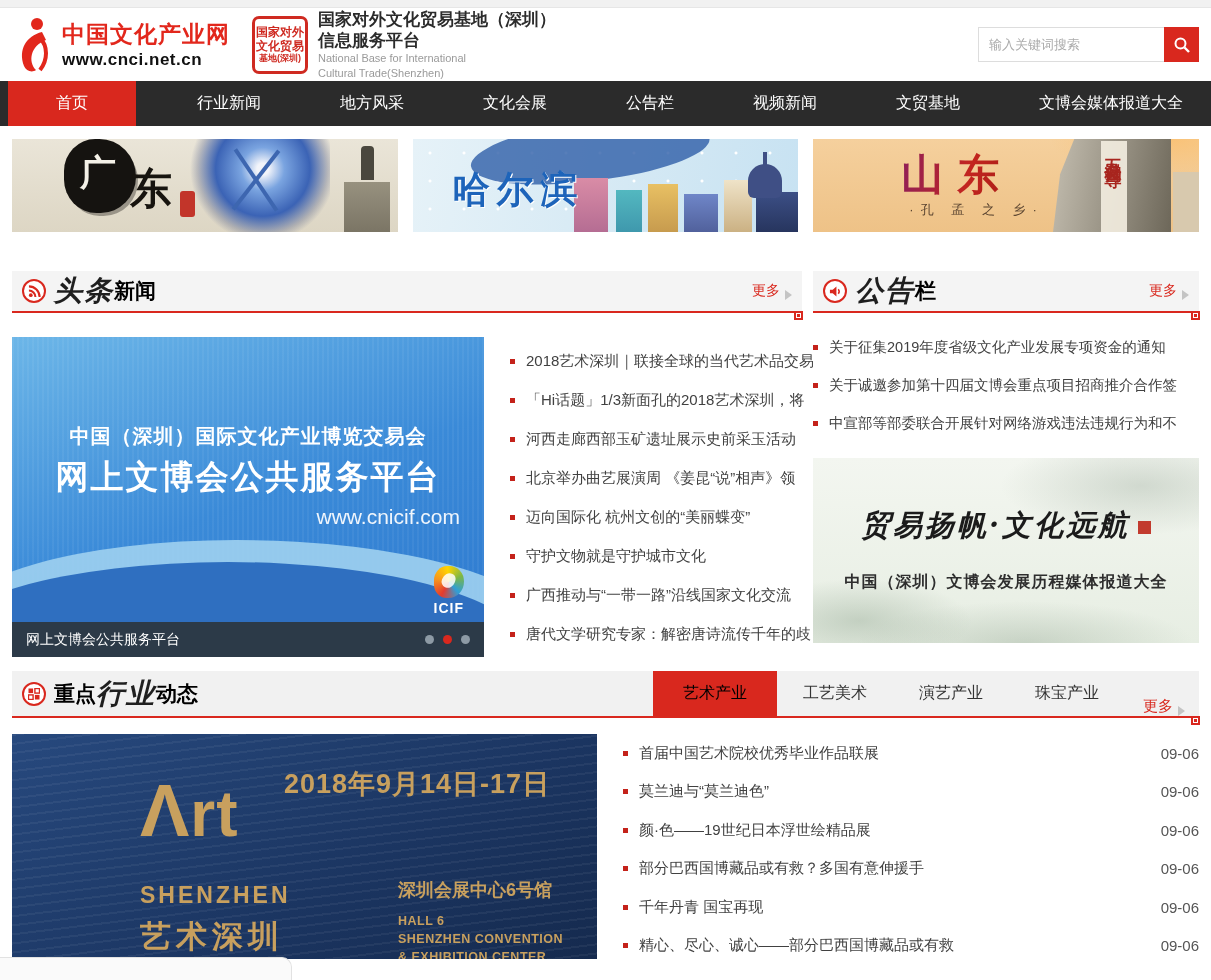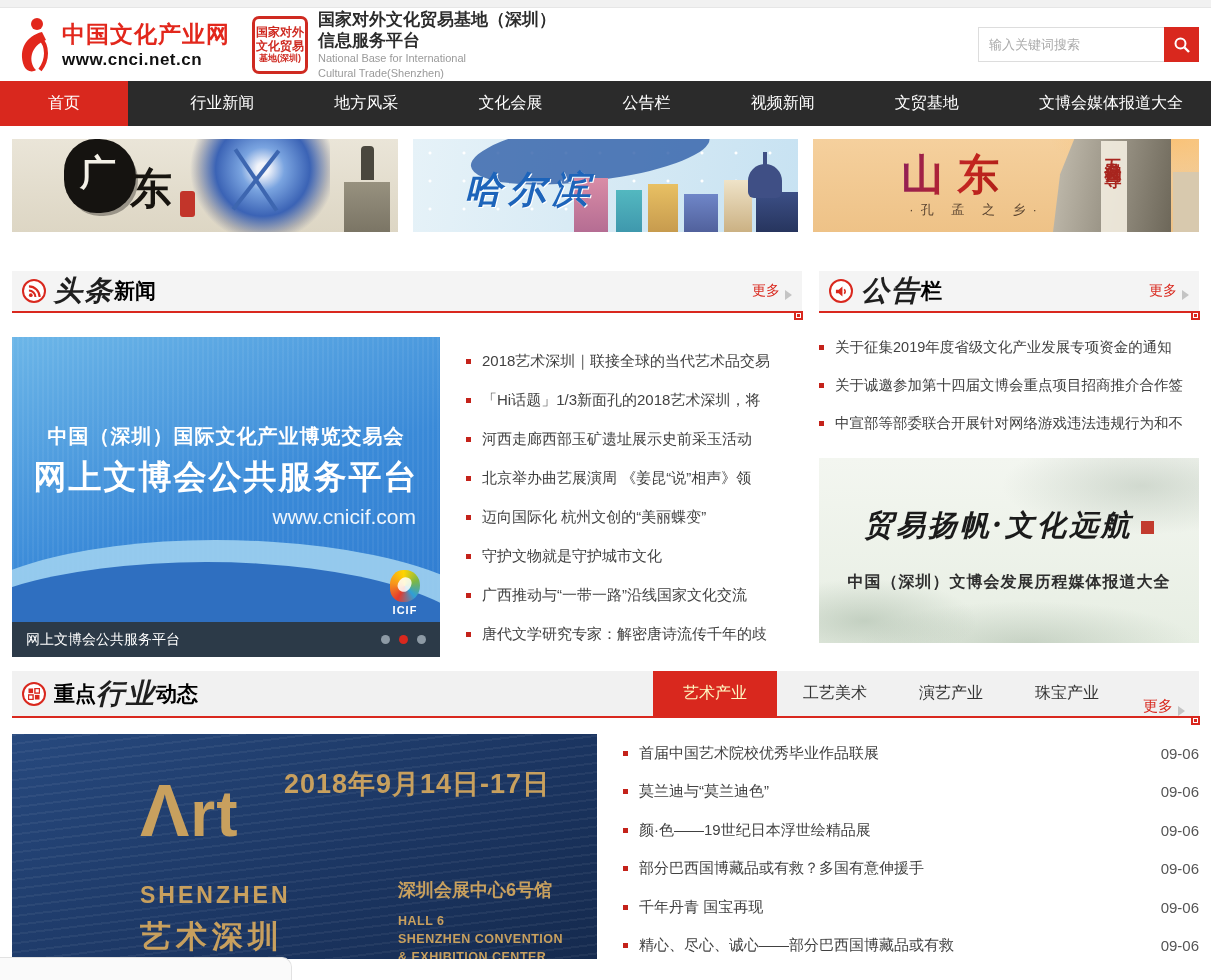--- a/index.html
+++ b/index.html
@@ -26,21 +26,21 @@
   .search { position:absolute; right:12px; top:19px; display:flex; }
   .search input { width:186px; height:35px; border:1px solid #ddd; border-right:none;
                   padding:0 10px; font-size:13px; color:#333; outline:none; }
   .search input::placeholder { color:#aaa; }
   .search button { width:35px; height:35px; background:#d9281e; border:none; cursor:pointer;
                    display:flex; align-items:center; justify-content:center; }
 
   
   .navbar { height:45px; background:#2b2b2b; display:flex; align-items:stretch;
             justify-content:space-between; padding-right:10px; }
-  .nav-item { color:#fff; font-size:16px; display:flex; align-items:center; padding:0 18px; cursor:pointer; }
+  .nav-item { color:#fff; font-size:16px; display:flex; align-items:center; padding:0 18px; cursor:pointer;margin-left:8px; }
   .nav-item.active { background:#d9281e; padding:0 48px; }
 
   
   .banners { display:flex; gap:15px; margin:13px 12px 0; height:93px; }
   .banner { flex:1; position:relative; overflow:hidden; cursor:pointer; }
   .banner.gd { background:linear-gradient(#eae5d8,#ddd6c4); }
   .gd-blob { position:absolute; left:52px; top:0; width:72px; height:74px; background:#151310;
              border-radius:46% 54% 52% 48%; box-shadow:3px 4px 0 -1px rgba(20,18,15,.35); }
   .gd-blob .g1 { color:#f4f1e8; font-family:"DejaVu Serif","Liberation Serif",serif; font-weight:bold;
                  font-size:36px; position:absolute; left:16px; top:10px; }
@@ -51,22 +51,22 @@
               background:radial-gradient(circle at 52% 34%, #f2f4fa 6%, #7aa4e0 22%, #3b63b5 48%, rgba(40,60,120,.25) 66%, transparent 74%); }
   .gd-opera::before, .gd-opera::after { content:''; position:absolute; width:4px; height:74px; background:#3d66b0; left:64px; top:8px; }
   .gd-opera::before { transform:rotate(38deg); } .gd-opera::after { transform:rotate(-34deg); }
   .gd-statue { position:absolute; right:2px; bottom:0; width:60px; height:86px; }
   .gd-statue .fig { position:absolute; right:22px; top:0; width:13px; height:34px; background:#4a473e; border-radius:4px 4px 0 0; }
   .gd-statue .ped { position:absolute; right:6px; bottom:0; width:46px; height:50px;
                     background:linear-gradient(#97917f,#7b7565); }
   .banner.hrb { background:linear-gradient(100deg,#e6f2f8,#d5e9f4 55%,#c7e2f2);
                 background-image:radial-gradient(circle,#fff 1.2px,transparent 1.8px),linear-gradient(100deg,#e6f2f8,#d5e9f4 55%,#c7e2f2);
                 background-size:34px 28px,100% 100%; }
-  .hrb-title { position:absolute; left:52px; top:26px; color:#1d64ba; font-size:37px; font-weight:bold;
-               font-style:italic; letter-spacing:7px; text-shadow:1px 1px 0 #fff; }
+  .hrb-title { position:absolute; left:40px; top:26px; color:#1d64ba; font-size:37px; font-weight:bold;
+               letter-spacing:7px; text-shadow:1px 1px 0 #fff; }
   .hrb-brush { position:absolute; right:88px; top:-18px; width:240px; height:60px; background:#2e5ea8;
                opacity:.8; border-radius:50% 40% 45% 55%; transform:rotate(-8deg); }
   .hrb-city { position:absolute; right:0; bottom:0; width:230px; height:64px;
       background:
         linear-gradient(#d98ca6,#b56d93) 6px 10px/34px 54px no-repeat,
         linear-gradient(#53b8c0,#3f98ad) 48px 22px/26px 42px no-repeat,
         linear-gradient(#e8c063,#c79b4e) 80px 16px/30px 48px no-repeat,
         linear-gradient(#6f86c8,#51619c) 116px 26px/34px 38px no-repeat,
         linear-gradient(#efe3c8,#cbb183) 156px 12px/28px 52px no-repeat,
         linear-gradient(#3c4f86,#27355e) 188px 24px/42px 40px no-repeat; }
@@ -84,60 +84,60 @@
   .sd-stone { position:absolute; right:28px; top:0; width:118px; height:93px;
               background:linear-gradient(100deg,#c4beb0,#958f81 55%,#6d6759);
               clip-path:polygon(18% 0,100% 0,100% 100%,0 100%,6% 38%); }
   .sd-strip { position:absolute; right:72px; top:2px; width:26px; height:91px;
               background:rgba(246,240,226,.88); display:flex; align-items:flex-start; justify-content:center; }
   .sd-strip span { writing-mode:vertical-rl; font-family:"DejaVu Serif",serif; font-weight:bold;
                    color:#a8251e; font-size:17px; letter-spacing:4px; margin-top:4px; }
   .sd-rock2 { position:absolute; right:0; bottom:0; width:26px; height:60px; background:#d8c9ae; }
 
   
-  .main { display:flex; gap:17px; margin:39px 12px 0; }
+  .main { display:flex; gap:11px; margin:39px 12px 0; }
   .col-left { width:790px; }
   .col-right { flex:1; }
   .sec-head { height:42px; background:#f4f4f4; border-bottom:2px solid #d9281e;
               display:flex; align-items:center; padding:0 10px; position:relative; }
   .sec-icon { width:24px; height:24px; border:2px solid #d9281e; border-radius:50%; margin-right:8px;
               display:flex; align-items:center; justify-content:center; background:#fff; flex:none; }
   .callig { font-family:"DejaVu Serif","Liberation Serif",serif; font-style:italic; font-weight:bold;
             font-size:28px; color:#1f1f1f; letter-spacing:2px; }
   .sec-reg { font-size:21px; font-weight:bold; color:#000000; }
   .more { margin-left:auto; display:flex; align-items:flex-end; cursor:pointer; }
   .more span { color:#d9281e; font-size:14px; }
   .tri { width:0; height:0; border-left:7px solid #c4c4c4; border-top:5px solid transparent;
          border-bottom:5px solid transparent; margin-left:5px; }
   .corner { position:absolute; right:-1px; bottom:-9px; width:9px; height:9px;
             border:2px solid #d9281e; background:#fff; }
   .corner::after { content:''; position:absolute; right:1px; top:1px; width:3px; height:3px; background:#d9281e; }
 
   
   .headline-body { display:flex; margin-top:24px; }
-  .carousel { width:428px; flex:none; cursor:pointer; }
+  .carousel { width:472px; flex:none; cursor:pointer; }
   .car-img { height:285px; position:relative; overflow:hidden;
              background:repeating-linear-gradient(90deg, rgba(255,255,255,.05) 0 2px, transparent 2px 5px),
                         linear-gradient(160deg,#6cb6e8,#3a8ad8 55%,#2f7bd0); }
   .car-curve1 { position:absolute; left:-60px; right:-60px; bottom:-88px; height:170px;
                 background:#9fd0ef; border-radius:48% 52% 0 0; opacity:.9; }
   .car-curve2 { position:absolute; left:-80px; right:-40px; bottom:-110px; height:170px;
                 background:#2f6fc0; border-radius:50% 50% 0 0; }
   .car-t1 { position:absolute; top:86px; width:100%; text-align:center; color:#fff; font-size:20px;
             font-weight:bold; font-family:"DejaVu Serif",serif; letter-spacing:1px; }
   .car-t2 { position:absolute; top:118px; width:100%; text-align:center; color:#fff; font-size:33px;
             font-weight:bold; letter-spacing:2px; }
   .car-t3 { position:absolute; top:168px; right:24px; color:rgba(255,255,255,.92); font-size:21px; }
   .icif { position:absolute; right:20px; bottom:6px; text-align:center; }
   .icif-swirl { width:30px; height:32px; margin:0 auto;
                 background:conic-gradient(from 210deg,#e43b2e,#f7941d,#ffd400,#7ab648,#2f9fd8,#e43b2e);
                 border-radius:48% 52% 55% 45%; position:relative; }
   .icif-swirl::after { content:''; position:absolute; left:8px; top:7px; width:13px; height:15px;
                        background:rgba(255,255,255,.85); border-radius:60% 40% 55% 45%; transform:rotate(20deg); }
-  .icif-label { color:#fff; font-size:11px; font-weight:bold; letter-spacing:1px; margin-top:2px; }
+  .icif-label { color:#fff; font-size:14px; font-weight:bold; letter-spacing:1px; margin-top:2px; }
   .car-caption { height:35px; background:#2c3a48; color:#fff; display:flex; align-items:center; padding:0 14px; }
   .car-caption .cap { font-size:14px; }
   .dots { margin-left:auto; display:flex; gap:9px; }
   .dot { width:9px; height:9px; border-radius:50%; background:#8d9aa5; cursor:pointer; }
   .dot.active { background:#d9281e; }
 
   .news-list { flex:1; padding:5px 0 0 26px; }
   .news-item { height:39px; display:flex; align-items:center; font-size:15px; color:#414141; cursor:pointer; white-space:nowrap; }
   .bullet { width:5px; height:5px; background:#c4221a; margin-right:11px; flex:none; }
   .news-item .dt { margin-left:auto; color:#555; padding-left:12px; }
@@ -157,21 +157,21 @@
                              margin-left:8px; vertical-align:middle; }
   .ann-banner .bs { margin-top:26px; text-align:center; font-size:16px; font-weight:bold; color:#2e2e2e; letter-spacing:1px; }
 
   
   .industry { margin:14px 12px 0; }
   .sec-head2 { height:47px; background:#f1f1f1; border-bottom:2px solid #d9281e;
                display:flex; align-items:stretch; padding-left:10px; position:relative; }
   .ind-title { display:flex; align-items:center; }
   .tabs { margin-left:auto; display:flex; align-items:stretch; }
   .tab { display:flex; align-items:center; padding:0 26px; font-size:16px; color:#333; cursor:pointer; }
-  .tab.active { background:#d9281e; color:#fef9c3; padding:8px 30px; }
+  .tab.active { background:#d9281e; color:#000000; padding:8px 30px; }
   .tabs .more { margin:0; padding:0 14px 0 18px; }
   .tabs .more span { font-size:15px; }
   .industry-body { display:flex; gap:26px; margin-top:16px; }
   .feature { width:585px; flex:none; height:225px; position:relative; overflow:hidden; cursor:pointer;
              color:#c8a05e;
              background:repeating-linear-gradient(173deg, rgba(255,255,255,.05) 0 2px, transparent 2px 9px),
                         linear-gradient(150deg,#27497e,#1b3561 60%,#152a4e); }
   .art-logo { position:absolute; left:128px; top:40px; font-weight:bold; font-size:64px; line-height:1;
               letter-spacing:1px; }
   .art-logo .lam { font-size:74px; }

